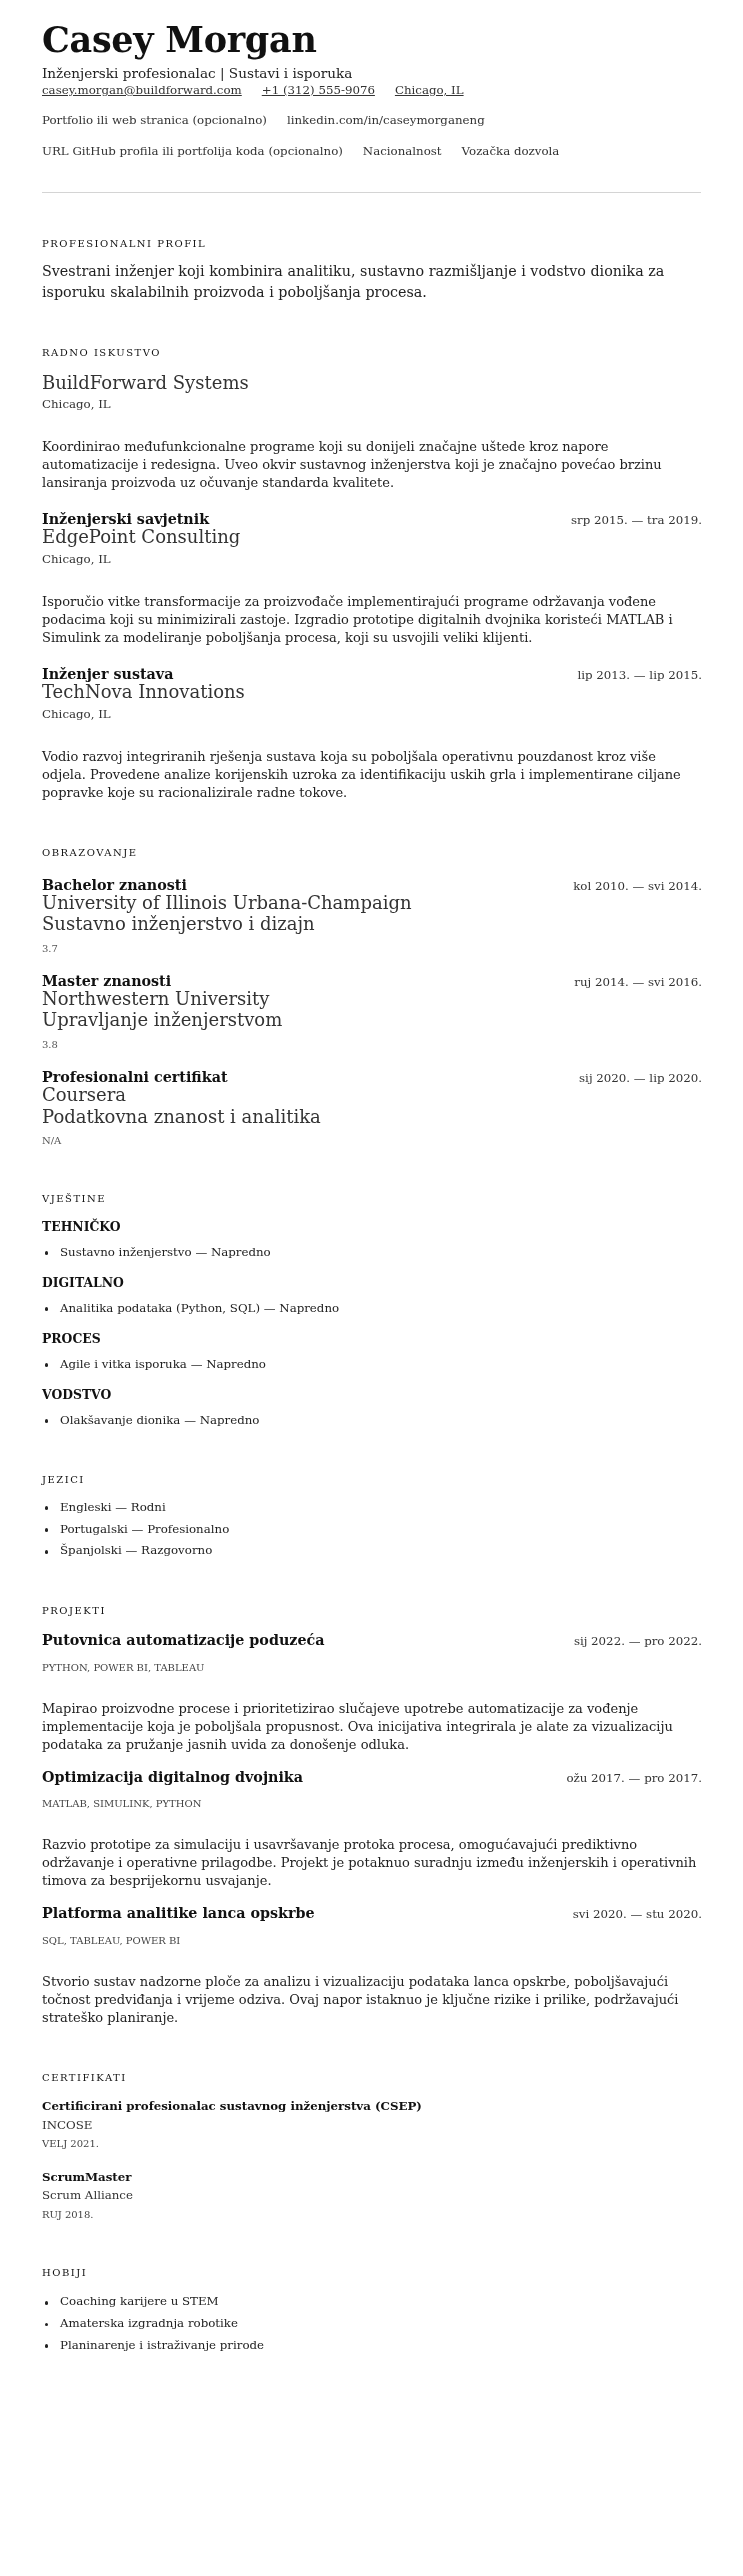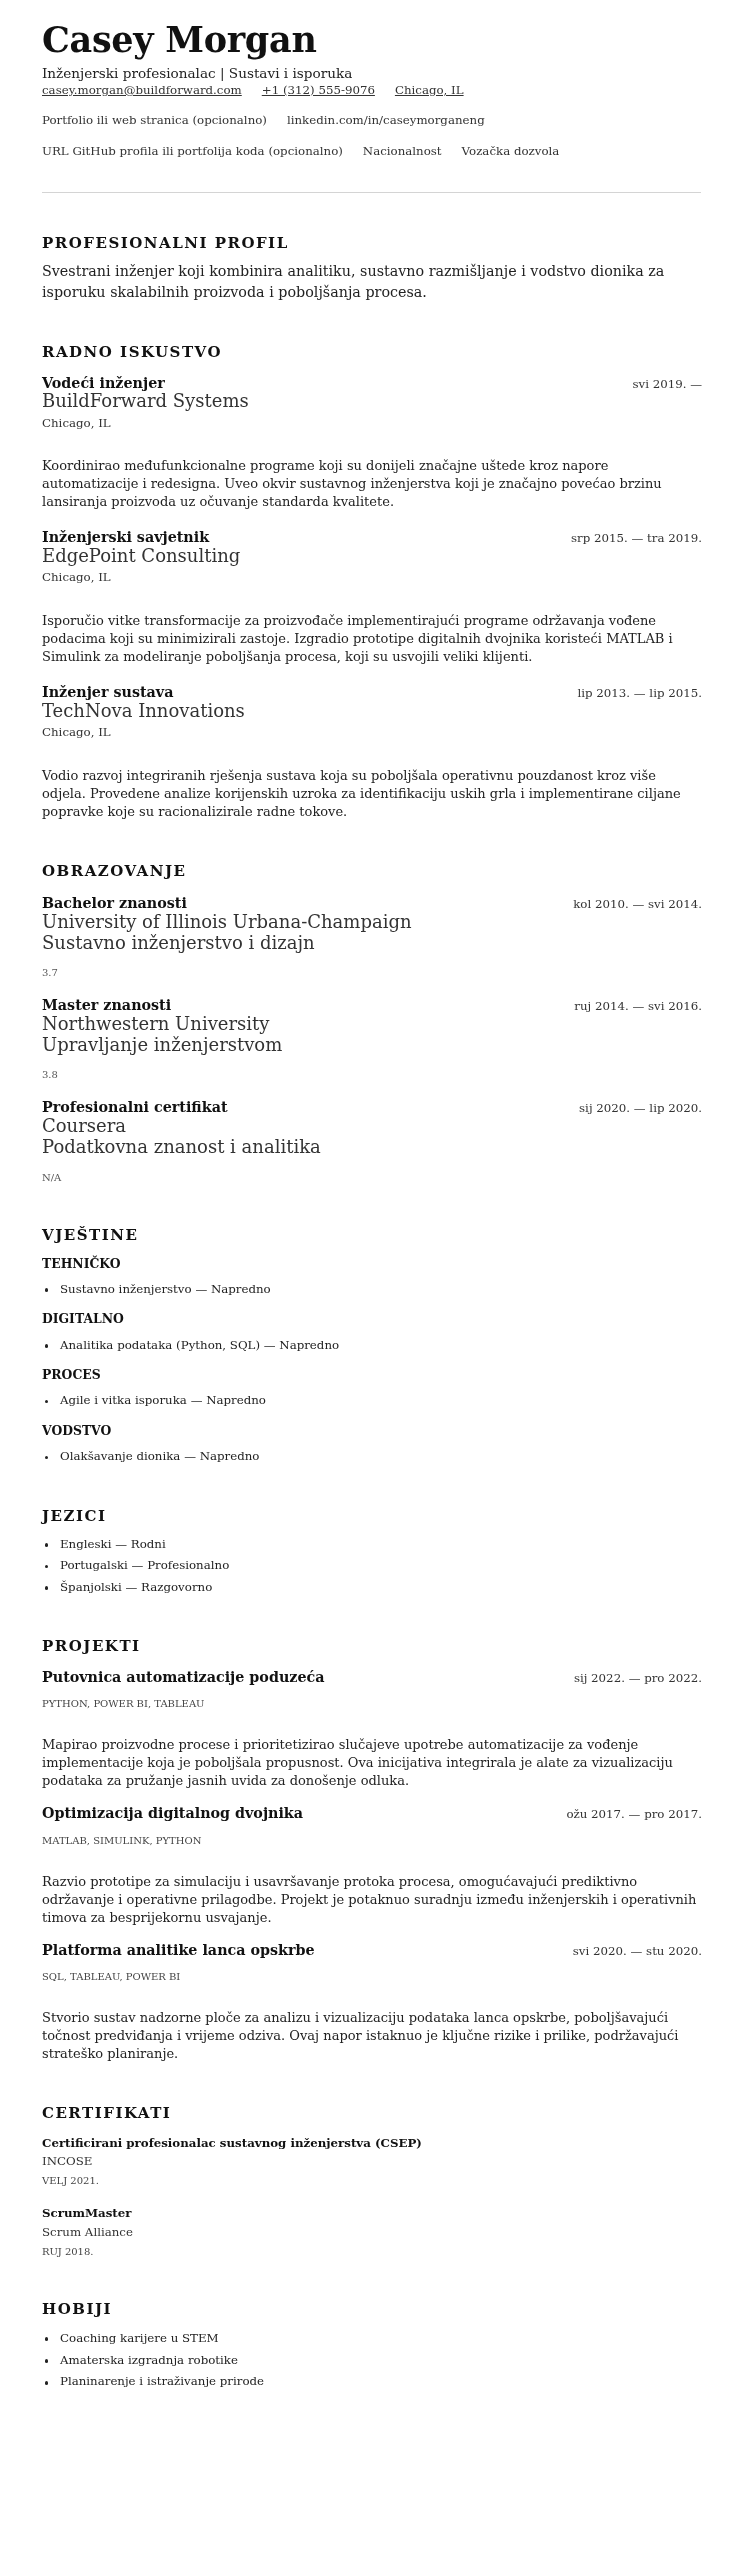--- a/index.html
+++ b/index.html
@@ -37,22 +37,22 @@
     .contact-row.first { margin-top: 0; text-decoration: underline; }
     .contact-row + .contact-row { margin-top: 14.3px; }
     .divider {
       height: 1.2px;
       background: #d4d4d4;
       margin-top: 33px;
       width: 659px;
     }
     .section { margin-top: 25px; }
     .section-title {
-      font-size: 15px;
-      font-weight: bold;
+      font-size: 10px;
+      font-weight: normal;
       letter-spacing: 1.5px;
       color: #111111;
       line-height: 13.6px;
       text-transform: uppercase;
       margin-top: 44px;
     }
     .summary {
       font-size: 14.3px;
       line-height: 20.5px;
       color: #222222;
@@ -92,21 +92,21 @@
       line-height: 18px;
       margin-top: 25px;
       margin-bottom: 17.4px;
     }
     .edu .entry { margin-top: 16px; }
     .edu .entry-sub + .entry-sub { margin-top: 3.7px; }
     .entry-small {
       font-size: 10px;
       color: #555555;
       line-height: 15px;
-      margin-top: 14px;
+      margin-top: 8px;
     }
     .skill-cat {
       font-size: 12.4px;
       font-weight: bold;
       color: #111111;
       line-height: 17.4px;
       margin-top: 12.4px;
     }
     ul.bullets {
       list-style: none;
@@ -190,24 +190,20 @@
 
   <section class="section">
     <h2 class="section-title">PROFESIONALNI PROFIL</h2>
     <p class="summary">Svestrani inženjer koji kombinira analitiku, sustavno razmišljanje i vodstvo dionika za isporuku skalabilnih proizvoda i poboljšanja procesa.</p>
   </section>
 
   <section class="section" style="margin-top:27px;">
     <h2 class="section-title">RADNO ISKUSTVO</h2>
 
     <div class="entry">
-      <div class="entry-head">
-        <div class="entry-title">Vodeći inženjer</div>
-        <div class="entry-date">svi 2019. —</div>
-      </div>
       <div class="entry-sub">BuildForward Systems</div>
       <div class="entry-loc">Chicago, IL</div>
       <p class="entry-desc">Koordinirao međufunkcionalne programe koji su donijeli značajne uštede kroz napore automatizacije i redesigna. Uveo okvir sustavnog inženjerstva koji je značajno povećao brzinu lansiranja proizvoda uz očuvanje standarda kvalitete.</p>
     </div>
 
     <div class="entry">
       <div class="entry-head">
         <div class="entry-title">Inženjerski savjetnik</div>
         <div class="entry-date">srp 2015. — tra 2019.</div>
       </div>

